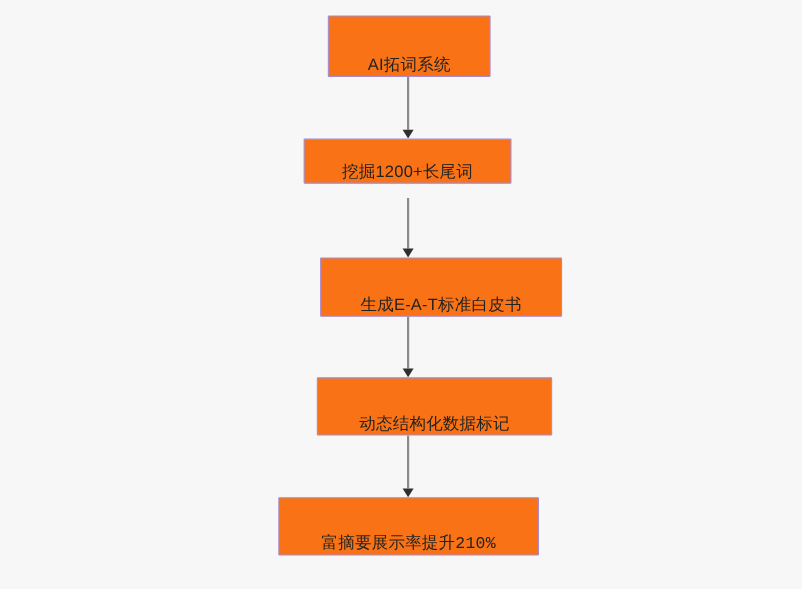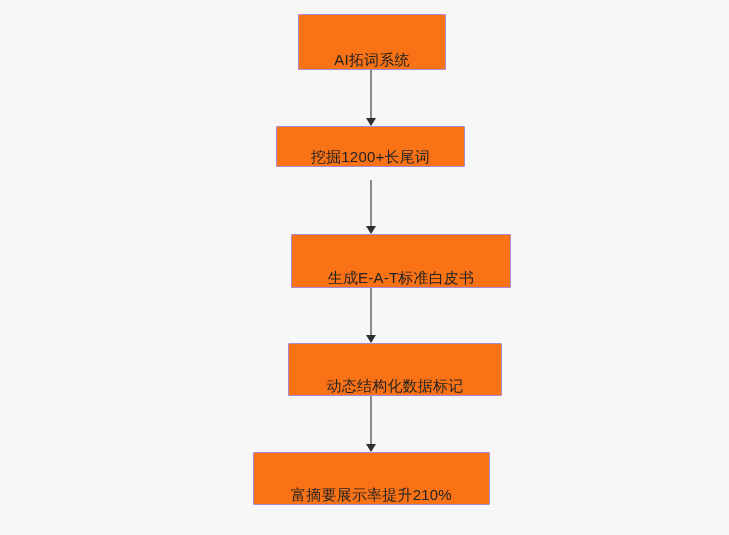--- a/index.html
+++ b/index.html
@@ -94,17 +94,17 @@
 
   <div class="node" style="left:264px; top:343px; width:214px; height:53px;margin-left:24px;">
     <span class="node-label">动态结构化数据标记</span>
   </div>
 
   <div class="edge" style="left:371px; top:396px;">
     <div class="edge-line" style="height:48px;"></div>
     <div class="edge-head" style="top:48px;"></div>
   </div>
 
-  <div class="node" style="left:253px; top:452px; width:237px; height:53px;">
+  <div class="node" style="left:253px; top:452px; width:237px; height:53px;font-family:Liberation Mono, monospace;">
     <span class="node-label">富摘要展示率提升210%</span>
   </div>
 
 </div>
 
 </body></html>

